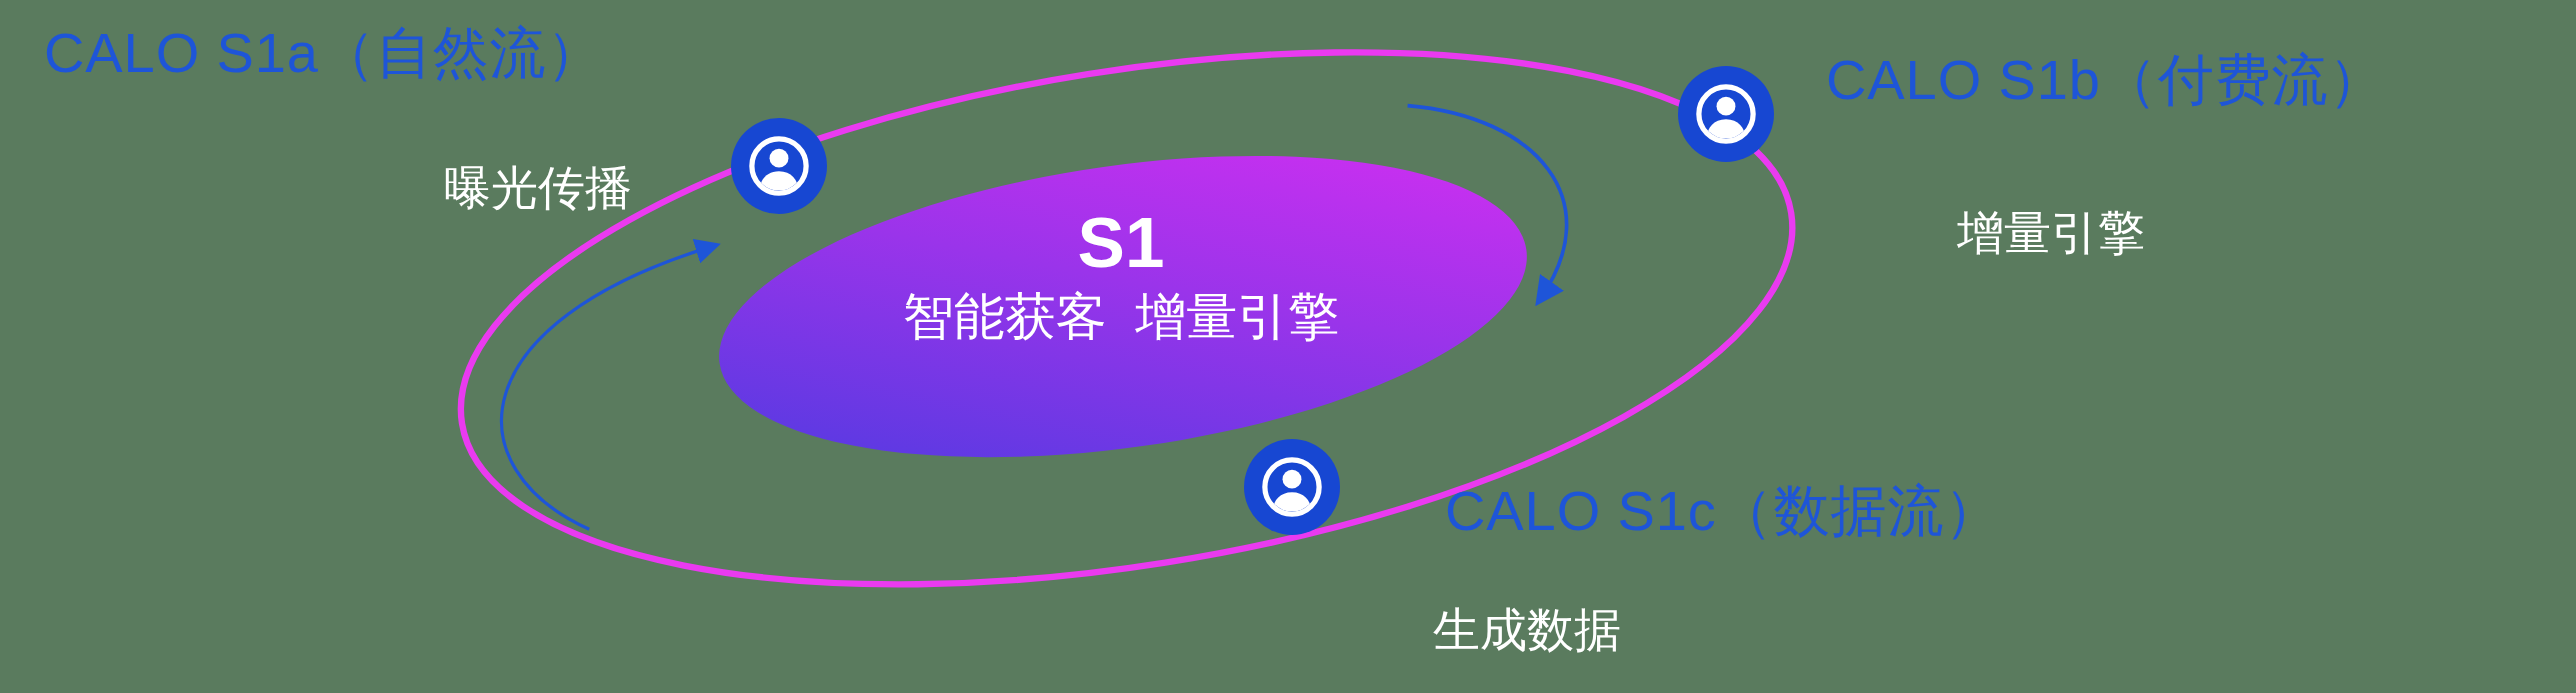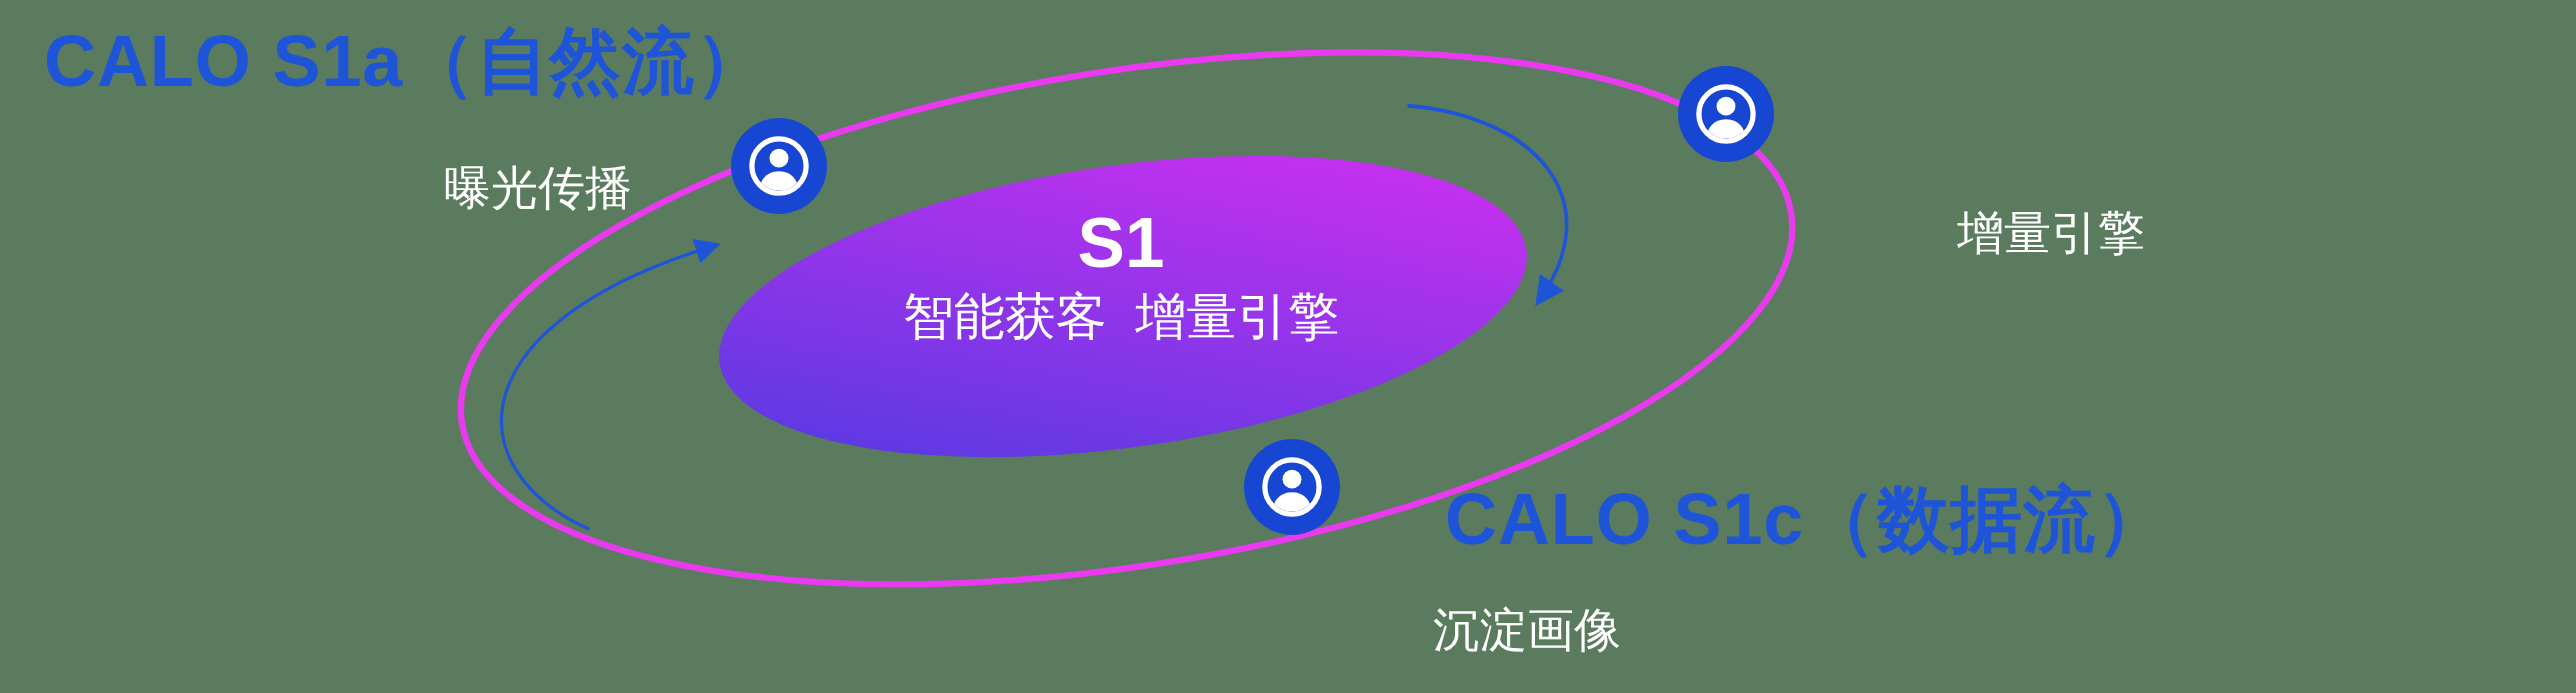--- a/index.html
+++ b/index.html
@@ -24,22 +24,22 @@
     overflow:hidden;
   }
   .scene{
     position:absolute;
     left:0;top:0;
     width:2576px;height:694px;
   }
   .node-title{
     position:absolute;
     color:var(--accent-blue);
-    font-size:72px;
-    font-weight:700;
+    font-size:56px;
+    font-weight:400;
     letter-spacing:0.9px;
     white-space:nowrap;
     line-height:1.1;
   }
   .node-subtitle{
     position:absolute;
     color:var(--text-white);
     font-size:47px;
     font-weight:400;
     white-space:pre;
@@ -157,19 +157,20 @@
       <g clip-path="url(#cpc)">
         <circle cx="24" cy="19.5" r="5.4" fill="#ffffff"></circle>
         <path d="M24 27c-7 0-11 5-11 11h22c0-6-4-11-11-11z" fill="#ffffff"></path>
       </g>
     </svg>
   </div>
 
   <div class="node-title t-s1a">CALO S1a（自然流）</div>
   <div class="node-subtitle s-s1a">曝光传播</div>
 
+  <div class="node-title t-s1b">CALO S1b（付费流）</div>
   <div class="node-subtitle s-s1b">增量引擎</div>
 
   <div class="node-title t-s1c">CALO S1c（数据流）</div>
-  <div class="node-subtitle s-s1c">沉淀画像</div>
+  <div class="node-subtitle s-s1c">生成数据</div>
 
 </div>
 
 
 </body></html>

